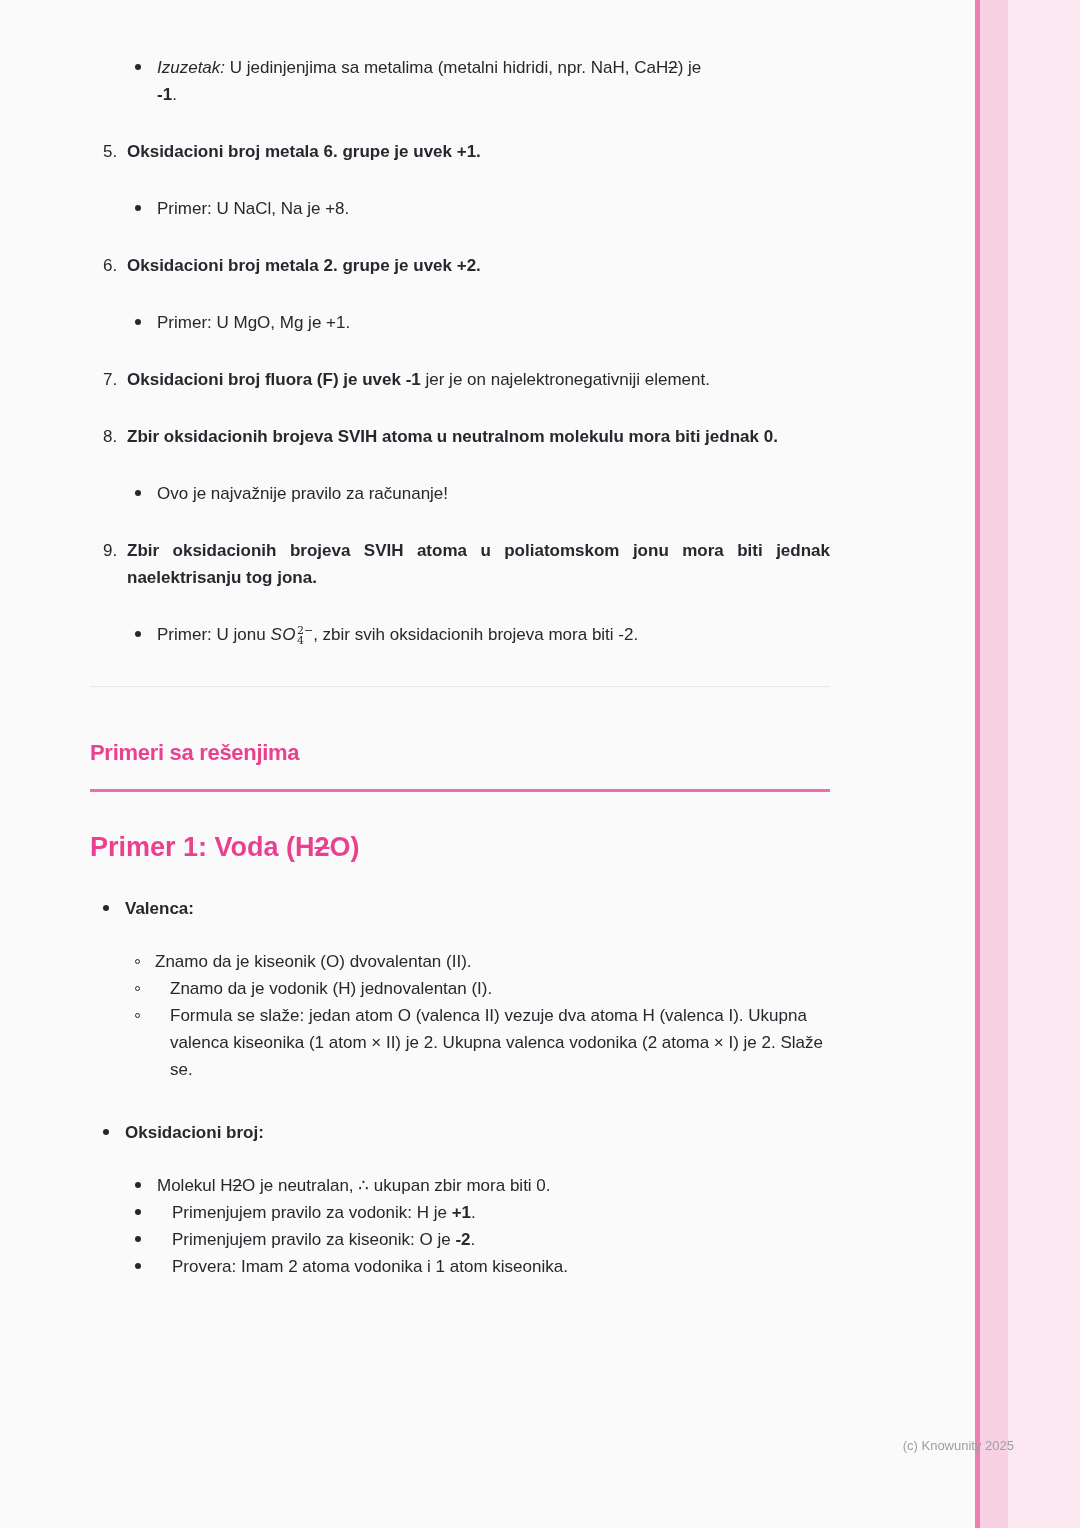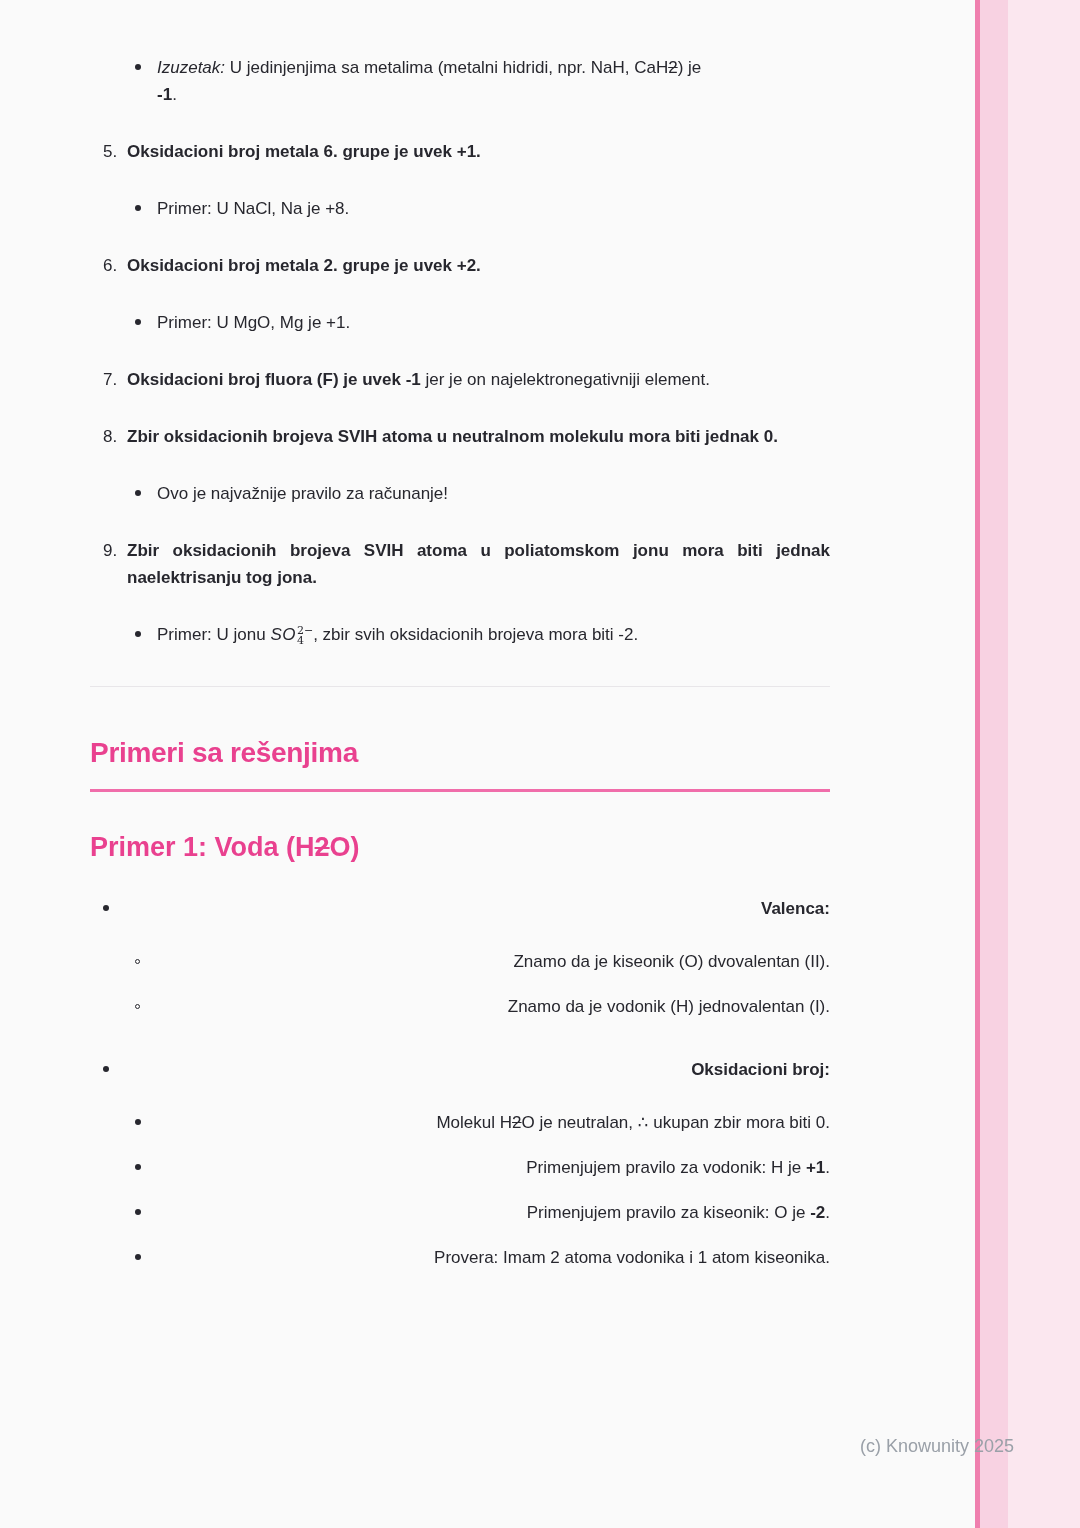--- a/index.html
+++ b/index.html
@@ -42,47 +42,47 @@
 
   #rules{margin-top:10px;}
   .rule{display:flex;margin-top:30px;}
   .rule-num{flex:0 0 24px;margin-left:13px;}
   .rule-body{flex:1;}
   .rule-subs .li{margin-top:30px;margin-left:8px;}
 
   .divider{border:none;border-top:1px solid var(--divider);margin-top:38px;}
 
   h1.h1{
-    font-size:28px;line-height:40px;font-weight:700;color:var(--accent);
+    font-size:22px;line-height:40px;font-weight:700;color:var(--accent);
     margin-top:46px;padding-bottom:16px;border-bottom:3px solid var(--underline);
     letter-spacing:-0.3px;
   }
   h2.h2{font-size:27px;line-height:35px;font-weight:700;color:var(--accent);margin-top:38px;}
 
-  #example{margin-top:8px;text-align:right;}
+  #example{margin-top:8px;}
   .group{margin-top:30px;}
   .group + .group{margin-top:36px;}
   .group-head{margin-left:13px;}
   .group-subs{margin-top:26px;}
   .group-subs .li{margin-left:45px;}
-  .group-subs .li + .li{margin-top:18px;}
+  .group-subs .li + .li{gap:15px;}
 
   .b{font-weight:700;}
   .i{font-style:italic;}
   .strike{text-decoration:line-through;}
 
   .math{display:inline;white-space:nowrap;}
   .math-base{font-family:Liberation Sans, sans-serif;font-style:italic;letter-spacing:0.5px;}
   .math-scripts{
     display:inline-flex;flex-direction:column;vertical-align:6px;
     font-size:11px;line-height:10px;
     font-family:"DejaVu Serif","Liberation Serif",serif;margin-left:1px;
   }
 
-  .footer{position:absolute;right:66px;top:1438px;font-size:18px;line-height:16px;color:var(--muted);}
+  .footer{position:absolute;right:66px;top:1438px;font-size:13px;line-height:16px;color:var(--muted);}
 </style>
 </head>
 <body>
 
 <div class="page">
 
   <div class="stripe">
     <div class="stripe-line"></div>
     <div class="stripe-band"></div>
     <div class="stripe-fade"></div>
@@ -170,20 +170,24 @@
     </div>
     <div class="group-subs">
             <div class="li">
     <span class="marker marker-circle"></span>
     <div class="li-text">Znamo da je kiseonik (O) dvovalentan (II).</div>
   </div>
             <div class="li">
     <span class="marker marker-circle"></span>
     <div class="li-text">Znamo da je vodonik (H) jednovalentan (I).</div>
   </div>
+            <div class="li">
+    <span class="marker marker-circle"></span>
+    <div class="li-text">Formula se slaže: jedan atom O (valenca II) vezuje dva atoma H (valenca I). Ukupna valenca kiseonika (1 atom × II) je 2. Ukupna valenca vodonika (2 atoma × I) je 2. Slaže se.</div>
+  </div>
           </div>
   </div>
         <div class="group">
     <div class="li group-head">
       <span class="marker marker-disc"></span>
       <div class="li-text group-title"><span class="b">Oksidacioni broj:</span></div>
     </div>
     <div class="group-subs">
             <div class="li">
     <span class="marker marker-disc"></span>

